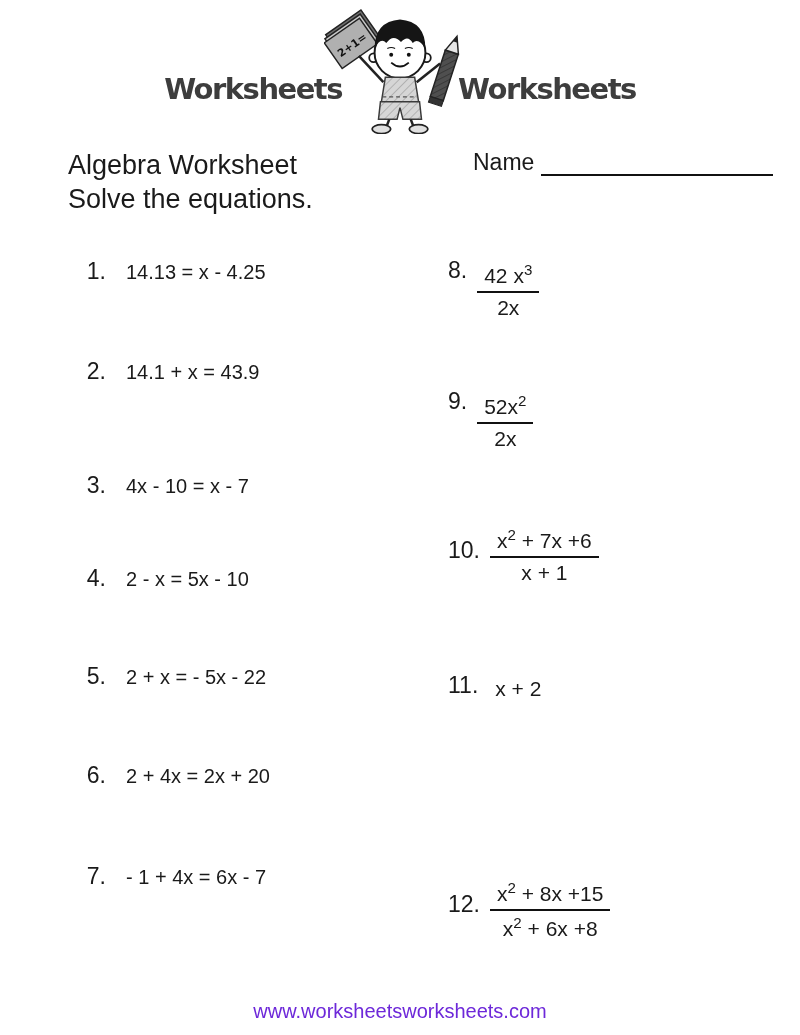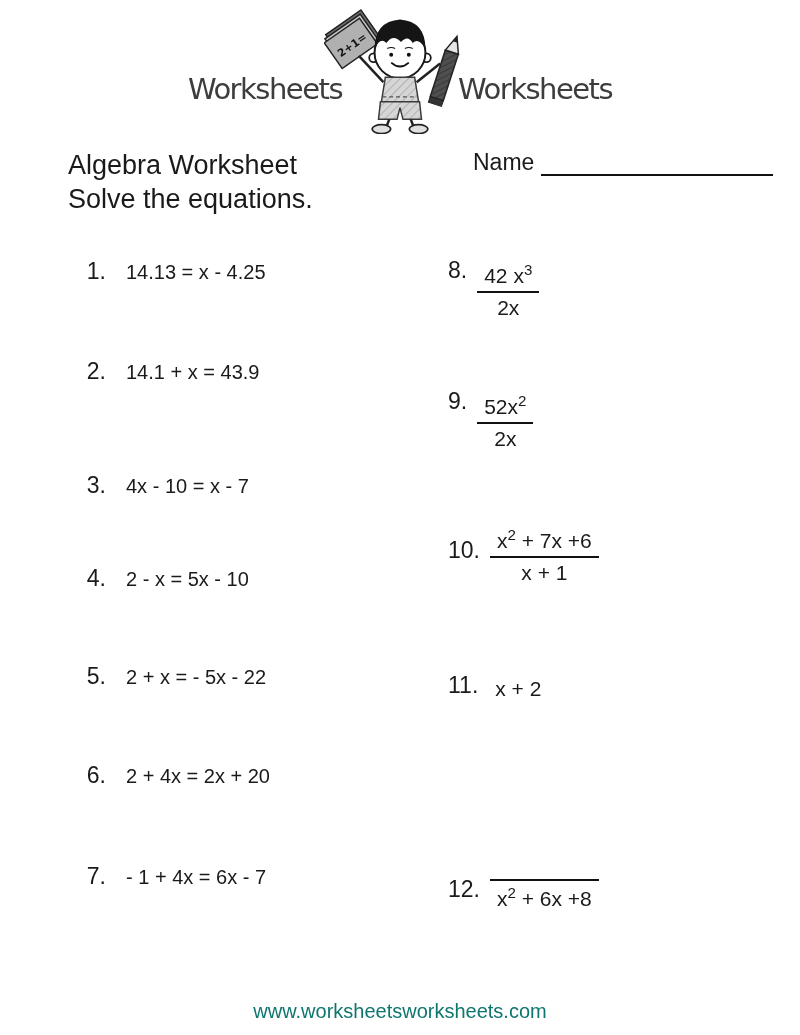--- a/index.html
+++ b/index.html
@@ -5,21 +5,21 @@
   html,body { margin:0; padding:0; }
   body {
     width:800px; height:1035px; position:relative; background:#ffffff;
     font-family:"Liberation Sans", sans-serif; color:#1a1a1a; overflow:hidden;
   }
   .logo {
     position:absolute; top:2px; left:0; width:100%;
     display:flex; justify-content:center; align-items:flex-end;
   }
   .logo .word {
-    font-family:"DejaVu Sans", sans-serif; font-weight:normal;
+    font-family:"DejaVu Sans", sans-serif; font-weight:bold;
     font-size:29px; letter-spacing:-1.5px; color:#3d3d3d;
     margin-bottom:28px; white-space:nowrap;
   }
   .kid { width:152px; height:132px; margin:0 -18px; flex:0 0 auto; }
 
   .titleblock { position:absolute; left:68px; top:148px; font-size:27px; line-height:34px; }
   .nameblock  { position:absolute; left:473px; top:148px; display:flex; align-items:center; font-size:23px; }
   .nameline   { display:inline-block; width:232px; height:26px; border-bottom:2px solid #111; margin-left:7px; }
 
   .prob { position:absolute; left:50px; display:flex; align-items:baseline; }
@@ -29,21 +29,21 @@
   .probf { position:absolute; left:448px; display:flex; gap:10px; }
   .probf.topalign { align-items:flex-start; }
   .probf.topalign .no { margin-top:7px; }
   .probf.midalign { align-items:center; }
   .probf .no { font-size:23px; flex:0 0 auto; }
   .frac { display:flex; flex-direction:column; align-items:center; font-size:21px;margin-top:11px; }
   .frac .fnum { padding:0 7px 3px; white-space:nowrap; }
   .frac .fden { border-top:2px solid #111; padding:3px 7px 0; align-self:stretch; text-align:center; white-space:nowrap; }
   sup { font-size:0.72em; }
 
-  .footer { position:absolute; left:0; width:100%; top:1000px; text-align:center; font-size:20px; color:#0f766e; }
+  .footer { position:absolute; left:0; width:100%; top:1000px; text-align:center; font-size:20px; color:#6d28d9; }
 </style>
 </head>
 <body>
 
 <div class="logo">
   <span class="word">Worksheets</span>
   <svg class="kid" viewBox="0 0 150 135" aria-hidden="true">
     <defs>
       <pattern id="hatchLight" width="6" height="6" patternUnits="userSpaceOnUse" patternTransform="rotate(45)">
         <rect width="6" height="6" fill="#d6d6d6"></rect>
@@ -156,17 +156,18 @@
 </div>
 <div class="probf midalign" style="top:666px">
   <span class="no">11.</span>
   <div class="frac">
     <div class="fnum">x + 2</div>
   </div>
 </div>
 <div class="probf midalign" style="top:868px">
   <span class="no">12.</span>
   <div class="frac">
+    <div class="fnum">x<sup>2</sup> + 8x +15</div>
     <div class="fden">x<sup>2</sup> + 6x +8</div>
   </div>
 </div>
 
 <div class="footer">www.worksheetsworksheets.com</div>
 
 </body></html>

